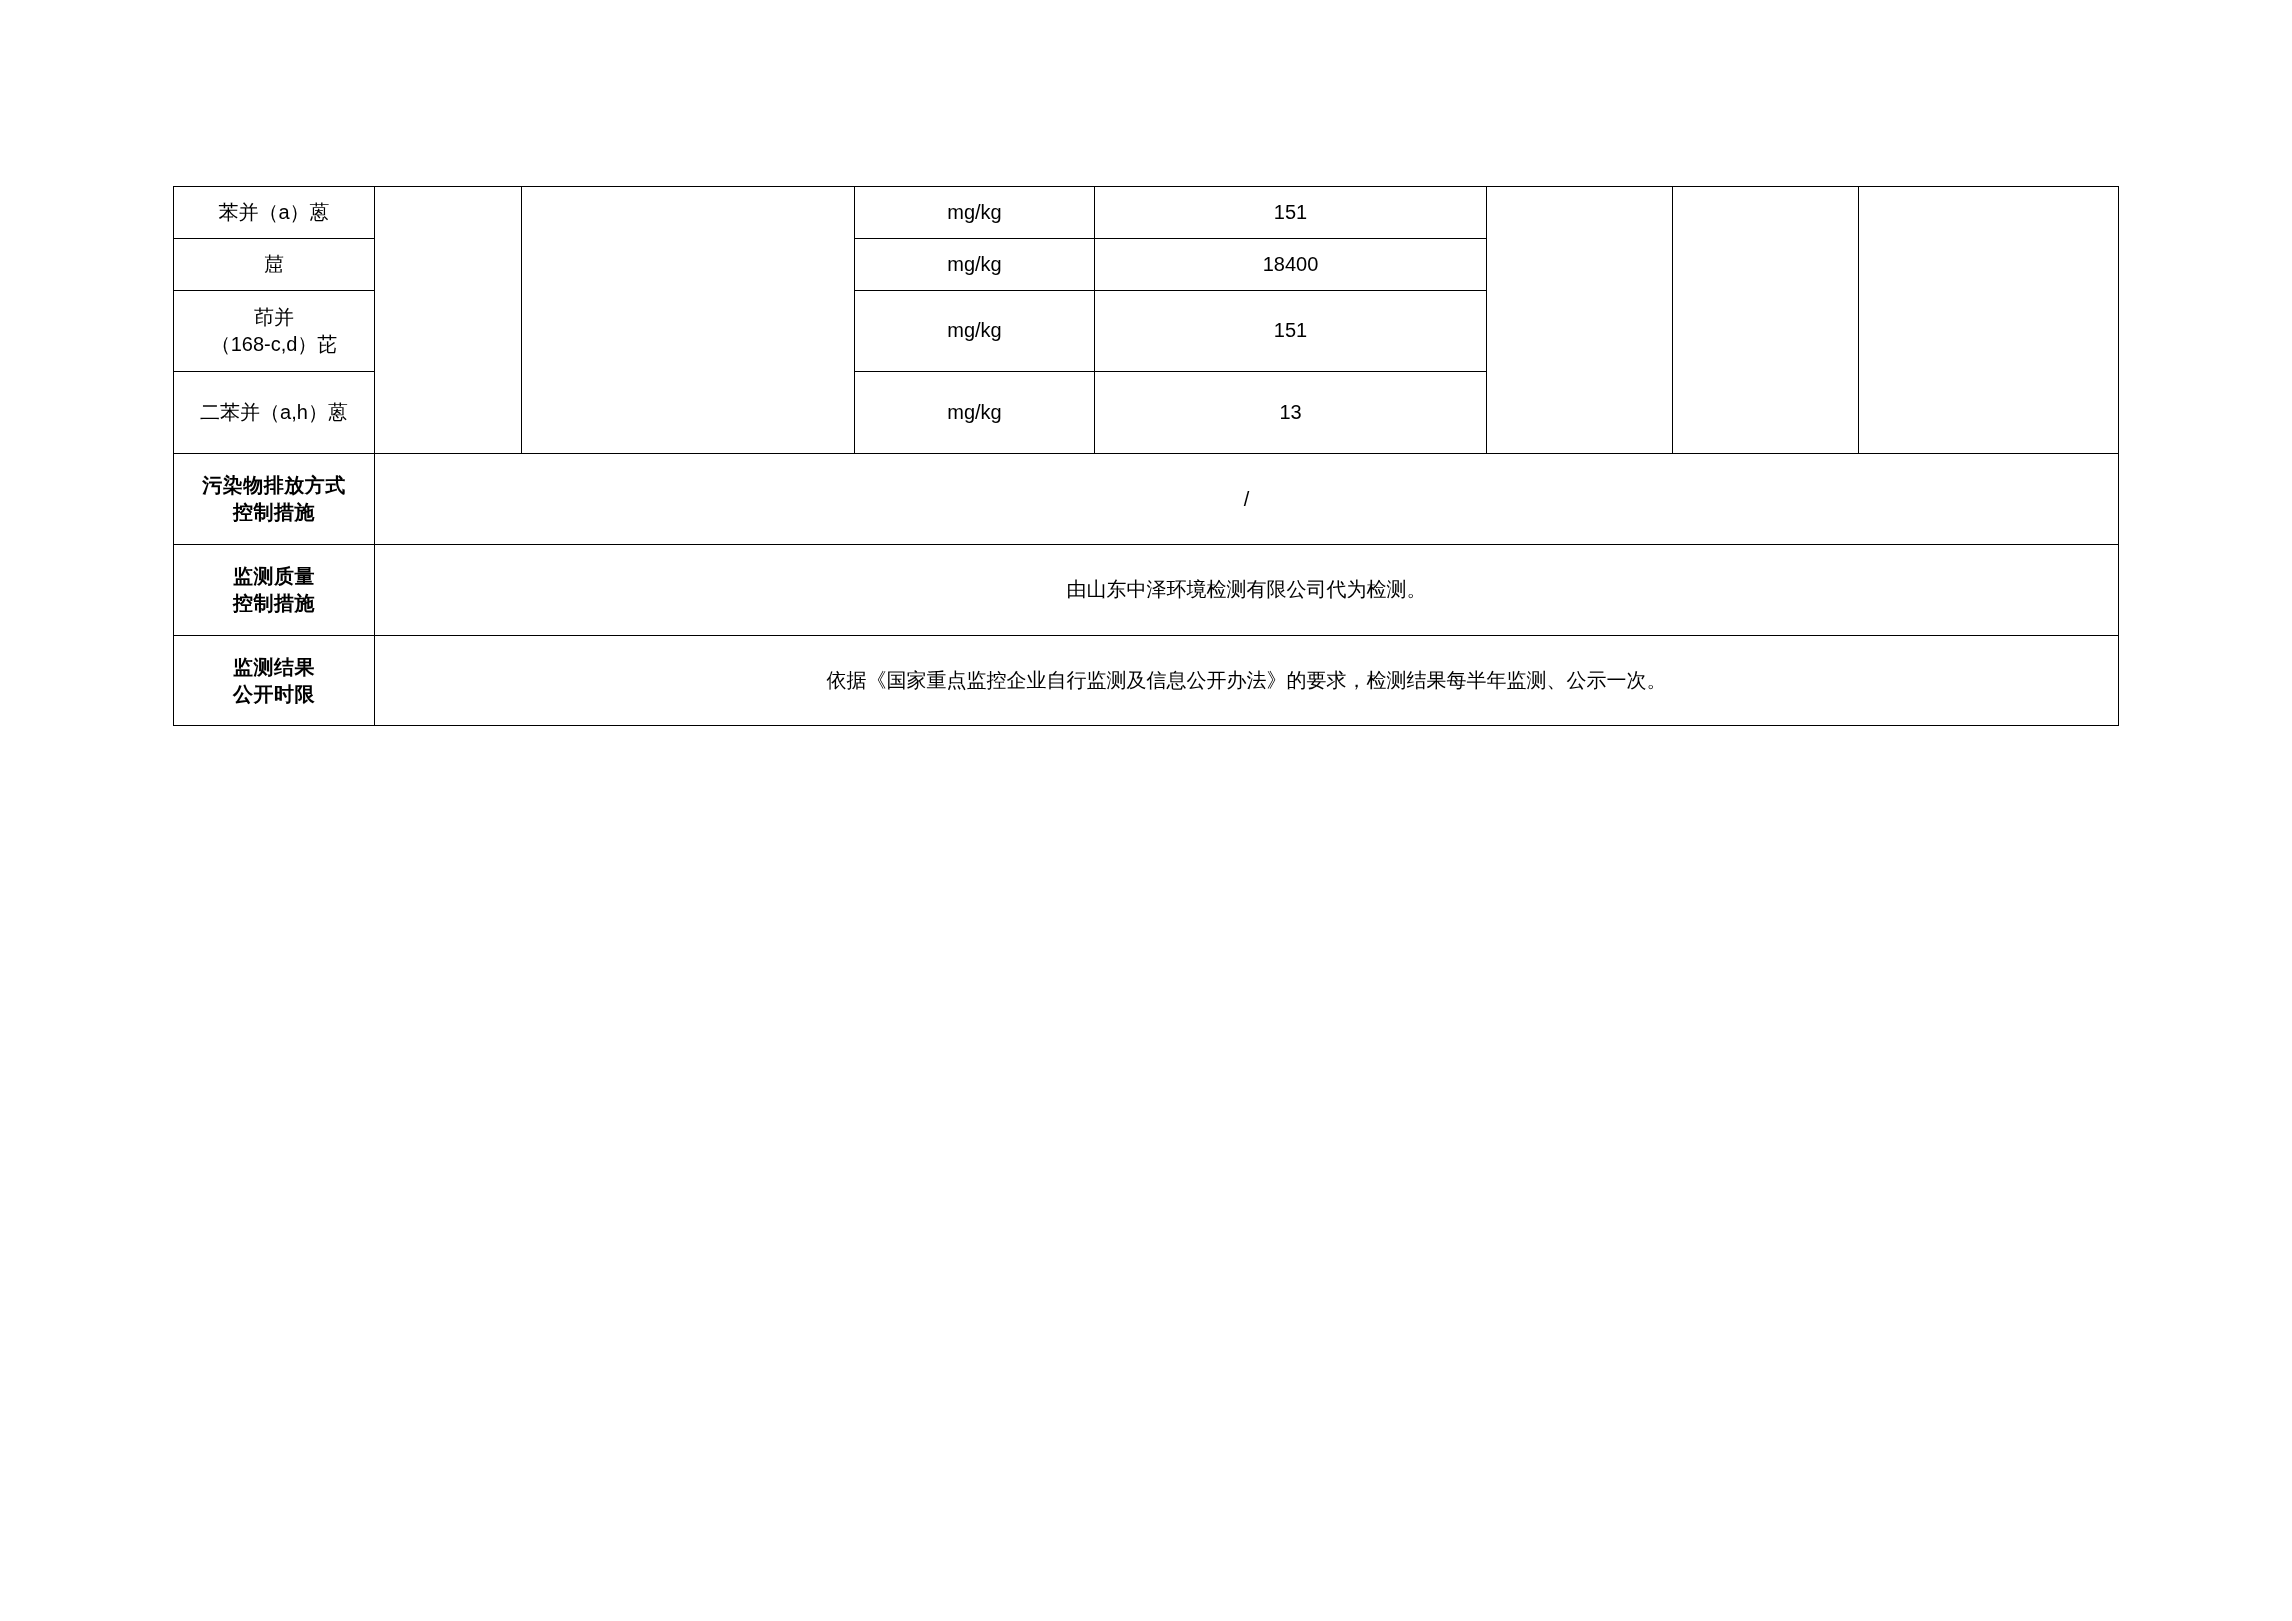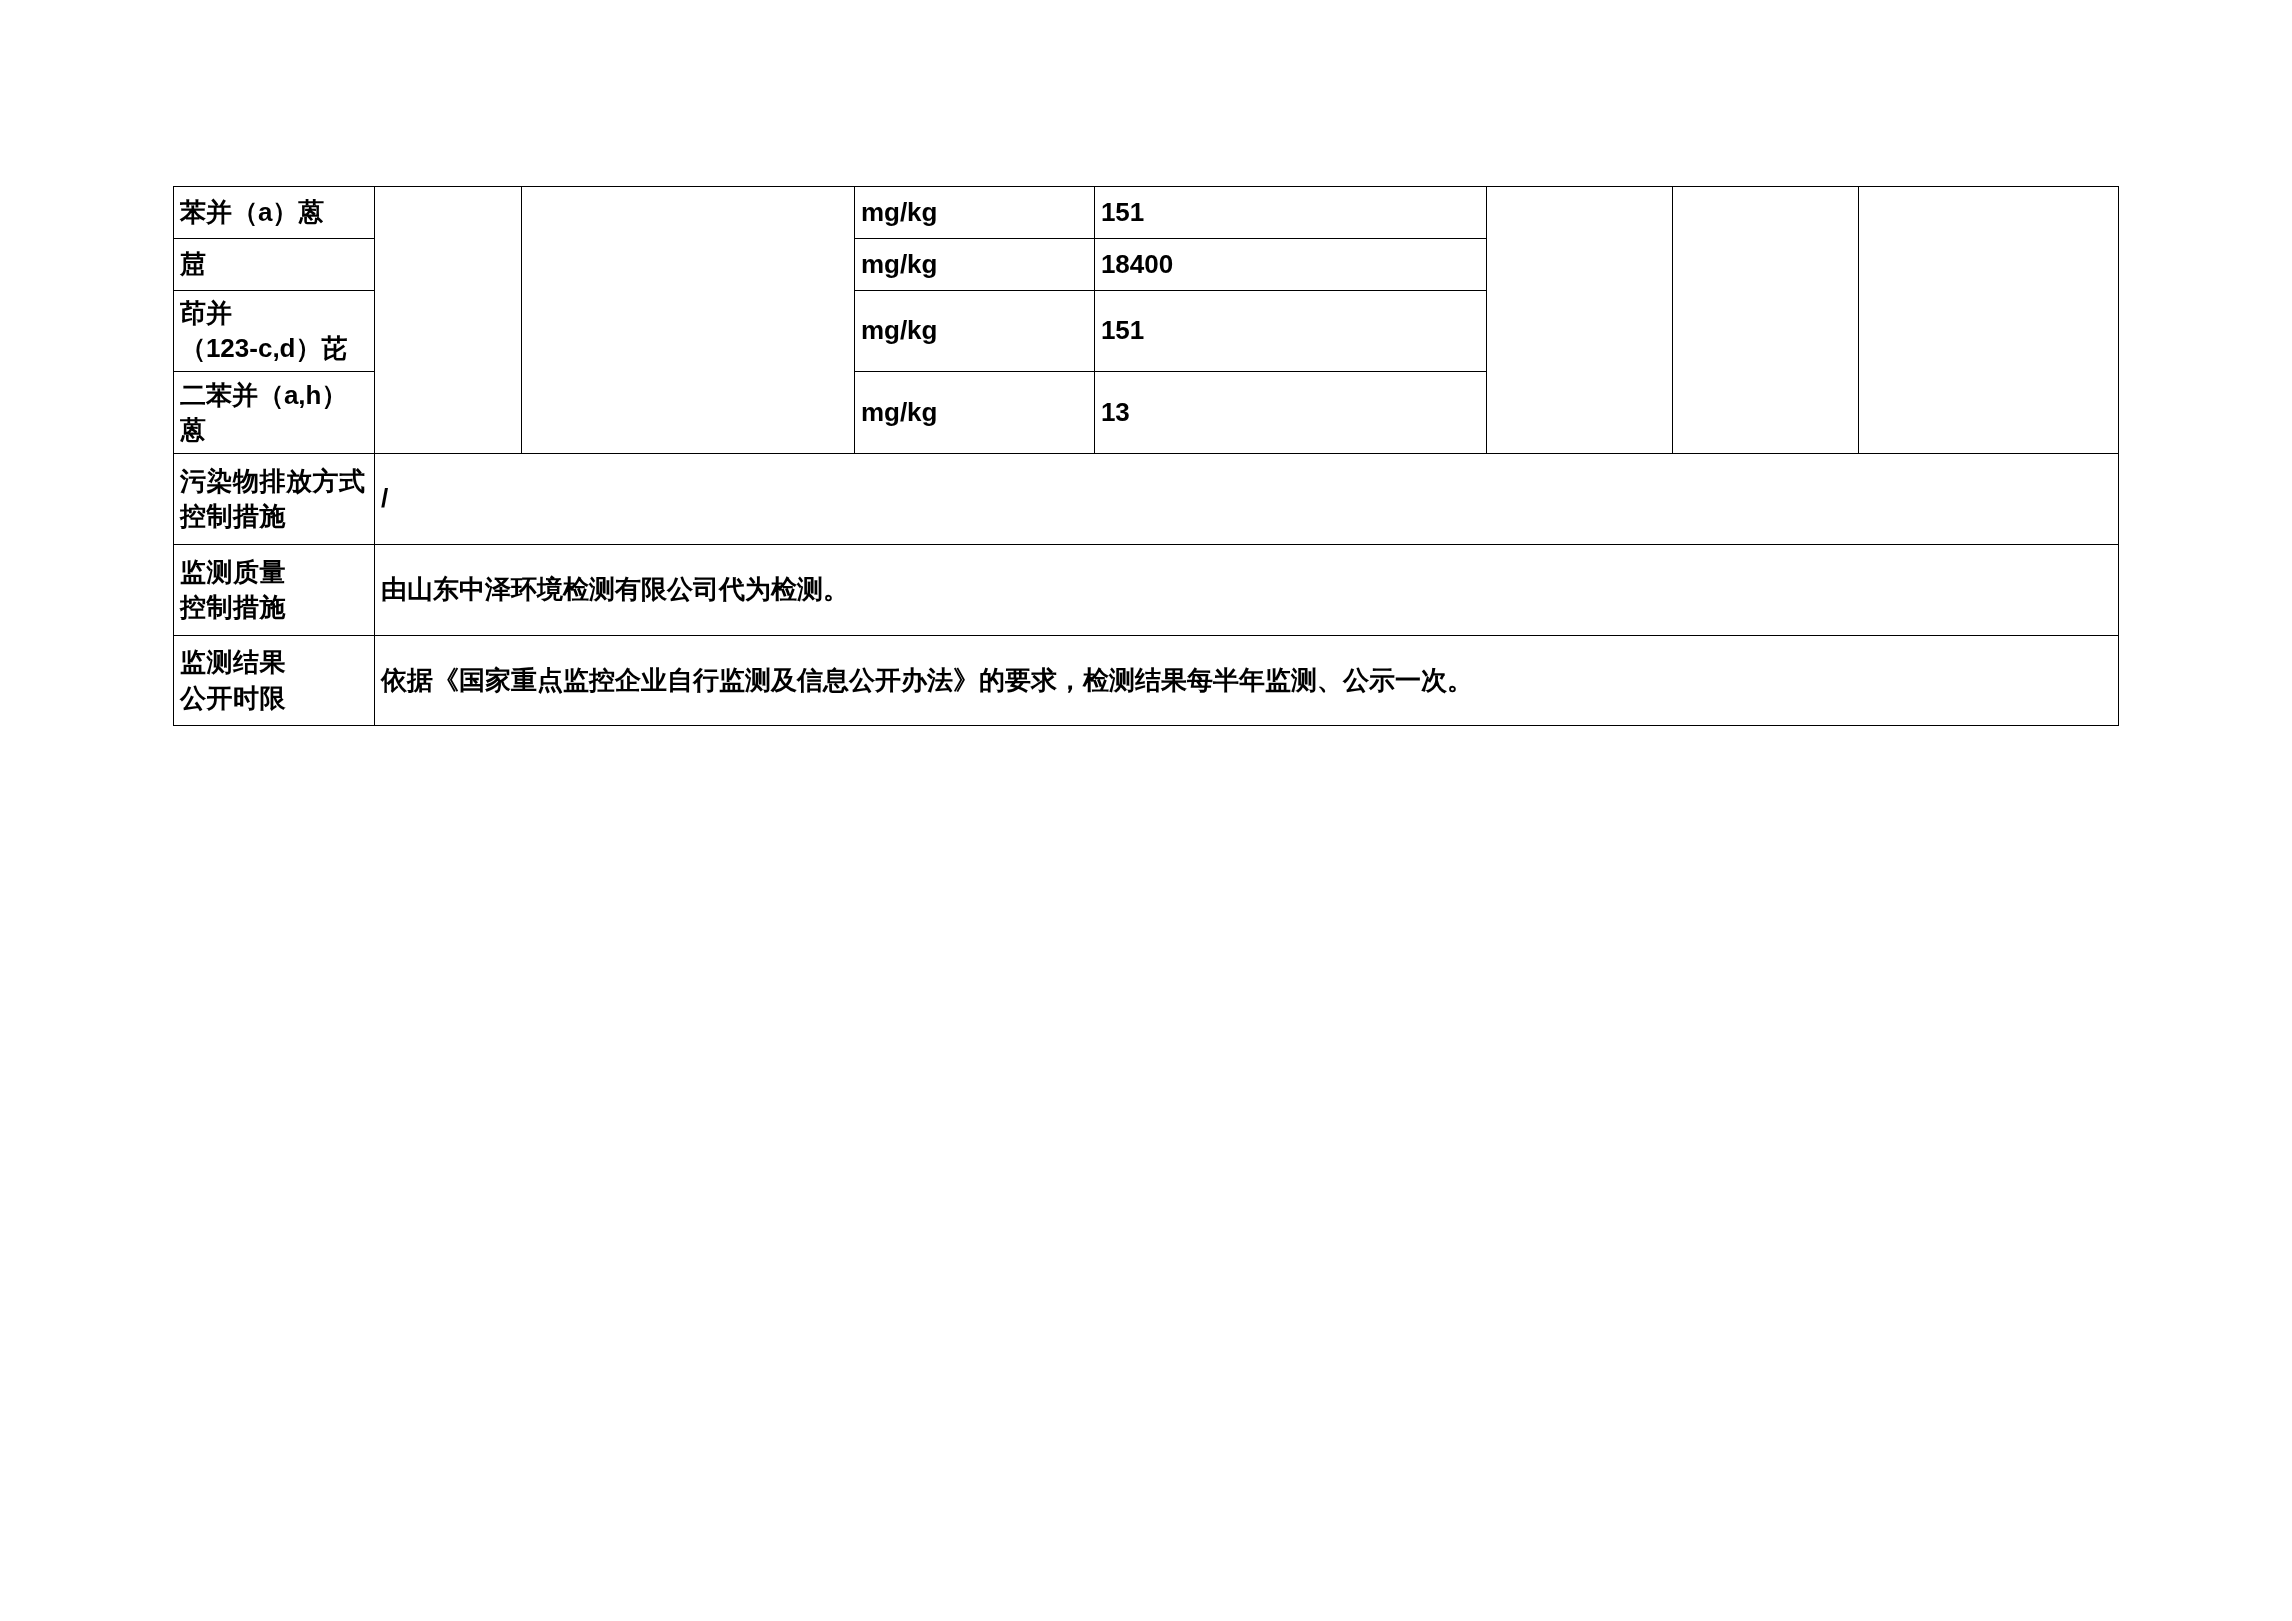--- a/index.html
+++ b/index.html
@@ -26,25 +26,25 @@
     position: absolute;
     left: 173px;
     top: 186px;
     width: 1946px;
     border-collapse: collapse;
     table-layout: fixed;
   }
   table.doc-table td {
     border: 1.5px solid #000000;
     padding: 3.9px 5.9px;
-    font-size: 26px;
+    font-size: 20px;
     line-height: 1.35;
     vertical-align: middle;
+    text-align: center;
     font-family: "Liberation Sans", sans-serif;
-    font-weight: bold;
   }
   
   col.c1 { width: 201px; }
   col.c2 { width: 147px; }
   col.c3 { width: 333px; }
   col.c4 { width: 240px; }
   col.c5 { width: 392px; }
   col.c6 { width: 186px; }
   col.c7 { width: 186px; }
   col.c8 { width: 260px; }
@@ -113,21 +113,21 @@
         <td class="blank-cell first-blank" rowspan="4"></td>
         <td class="blank-cell first-blank" rowspan="4"></td>
       </tr>
       <tr class="h-row-2">
         <td class="name-cell">䓛</td>
         <td class="unit-cell">mg/kg</td>
         <td class="value-cell">18400</td>
       </tr>
       <tr class="h-row-3">
         <td class="name-cell" style="white-space: pre-line;">茚并
-（123-c,d）芘</td>
+（168-c,d）芘</td>
         <td class="unit-cell">mg/kg</td>
         <td class="value-cell">151</td>
       </tr>
       <tr class="h-row-4">
         <td class="name-cell">二苯并（a,h）蒽</td>
         <td class="unit-cell">mg/kg</td>
         <td class="value-cell">13</td>
       </tr>
 
       <tr class="h-row-label">

